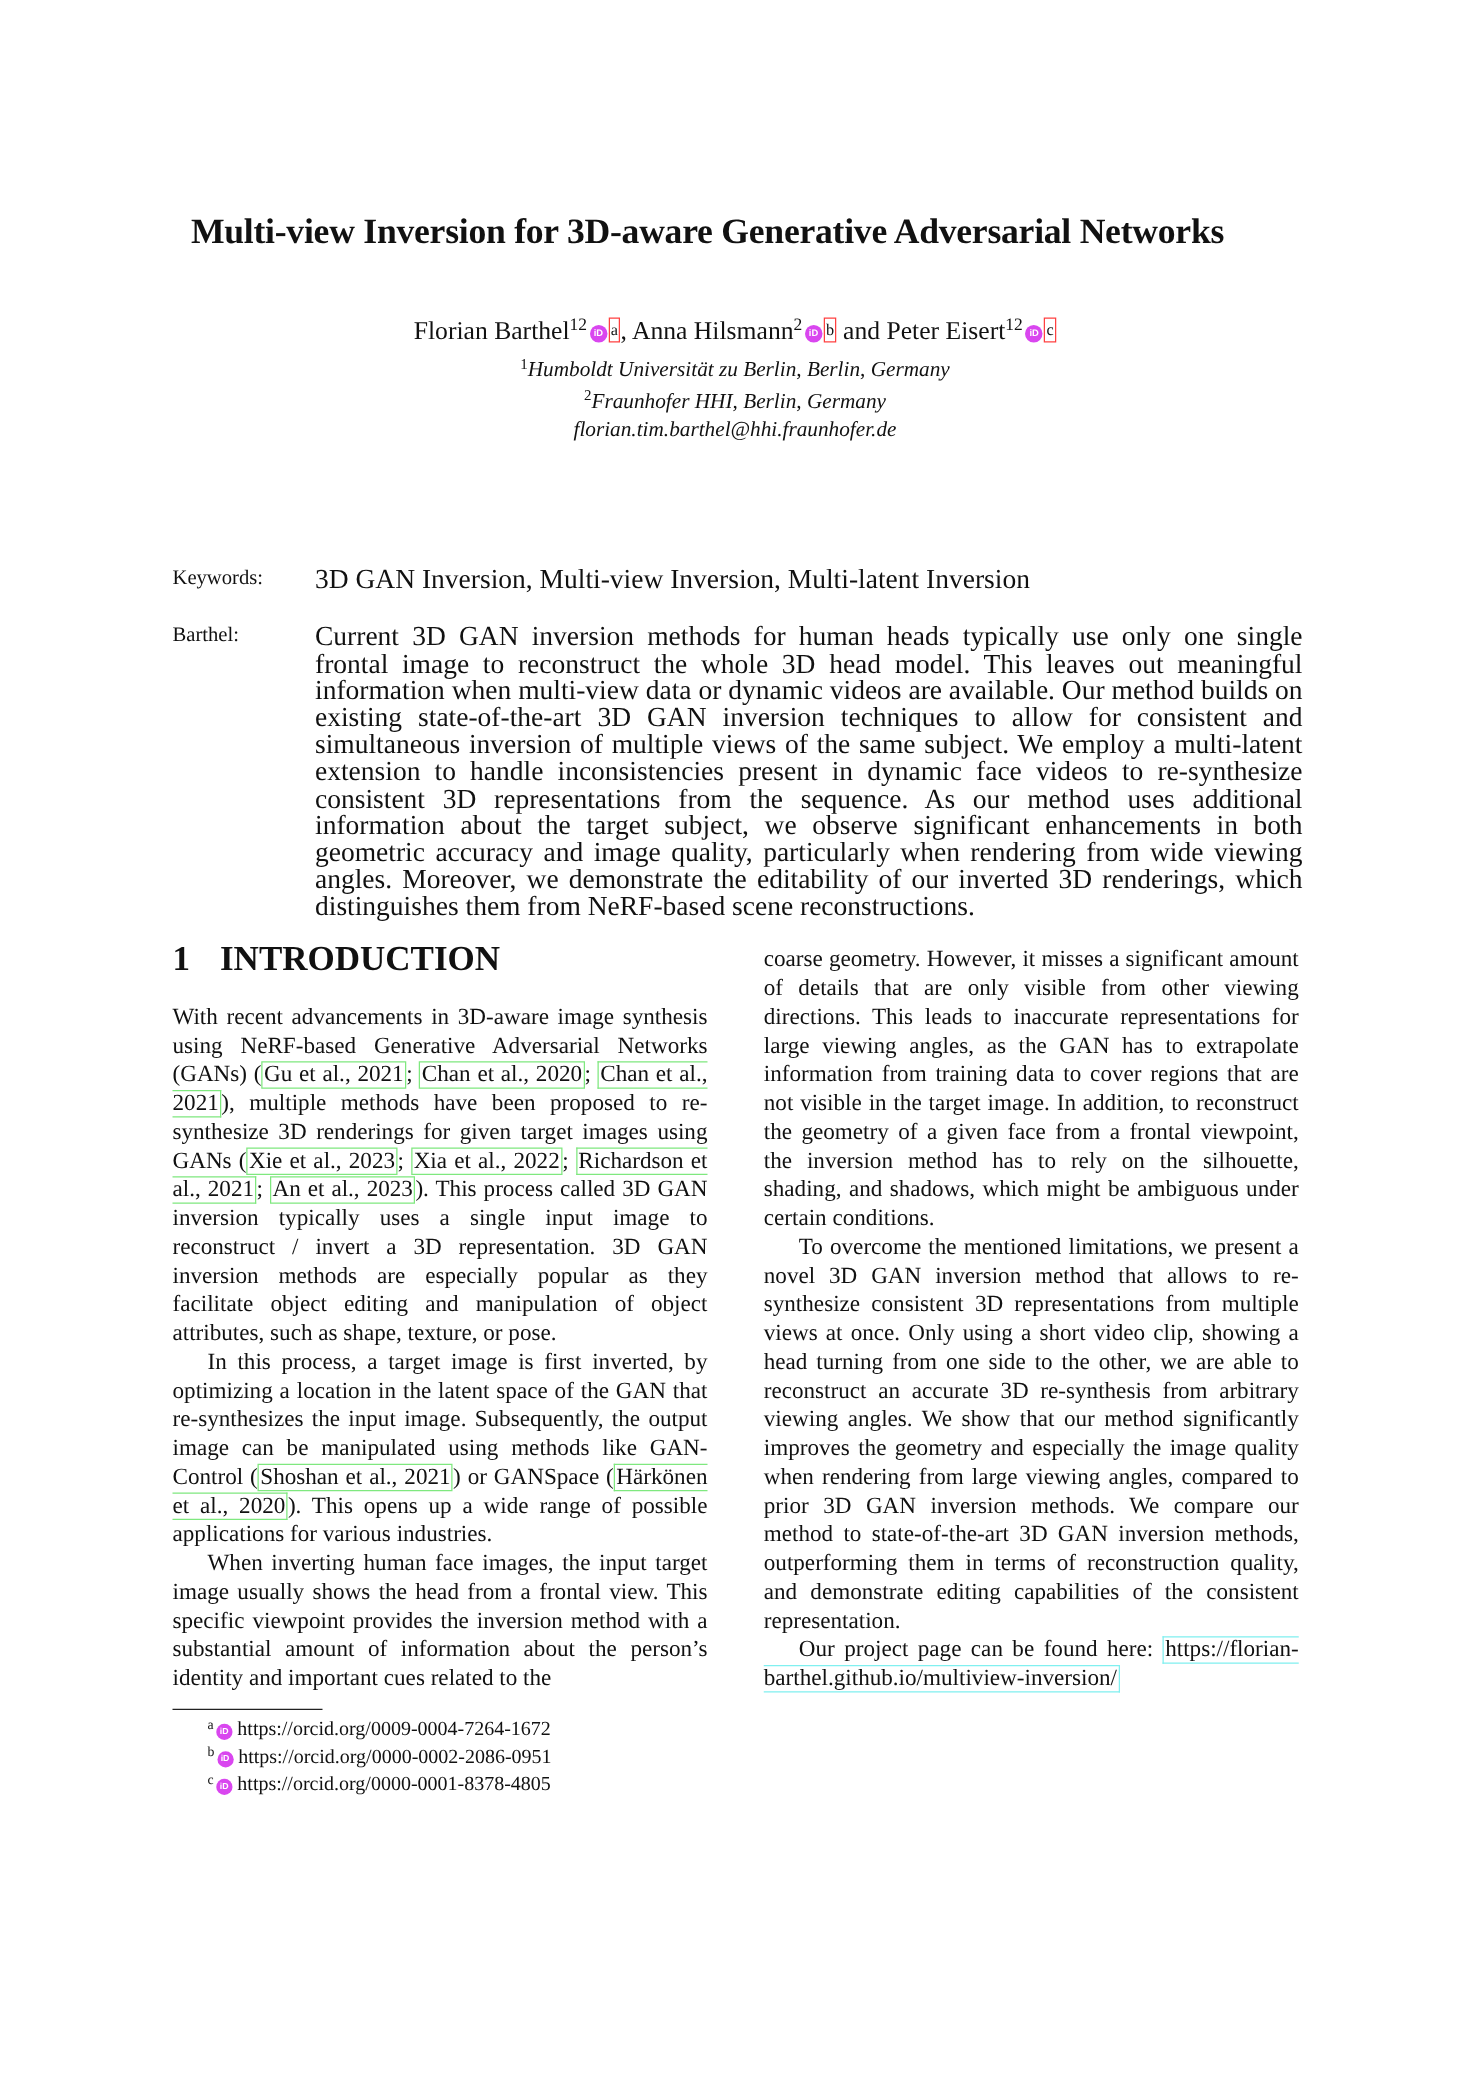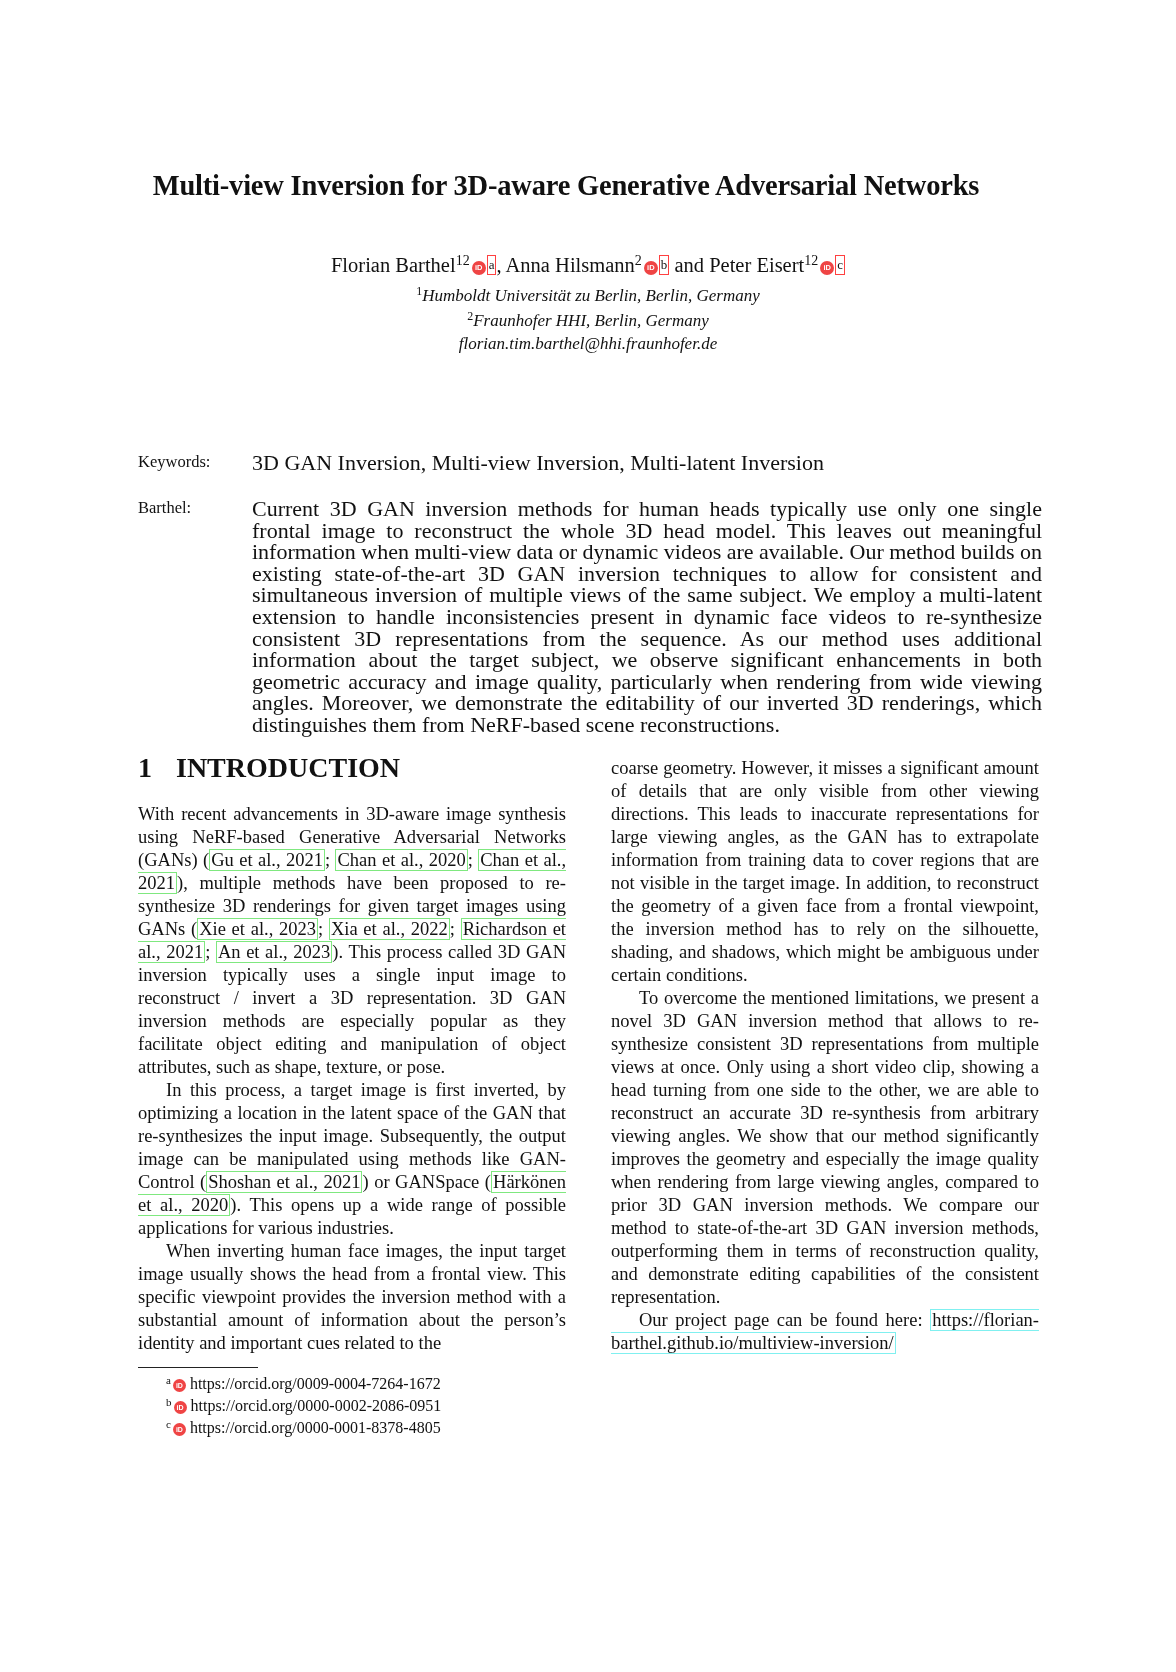--- a/index.html
+++ b/index.html
@@ -2,21 +2,21 @@
 <html><head>
 <meta charset="utf-8">
 <style>
   html, body { margin: 0; padding: 0; background: #ffffff; }
   body { width: 1176px; height: 1672px; position: relative; overflow: hidden;
          font-family: "Liberation Serif", "DejaVu Serif", serif; color: #111; }
   .title { position: absolute; top: 170px; left: 0; width: 1132px; text-align: center;
            font-weight: bold; font-size: 28.5px; letter-spacing: -0.2px; }
   .authors { position: absolute; top: 254px; left: 0; width: 1176px; text-align: center; font-size: 20.5px; }
   .authors sup { font-size: 14px; vertical-align: 7px; line-height: 0; margin-top: 28px; }
-  .orcid { display: inline-block; width: 14px; height: 14px; border-radius: 50%; background: #ef4444;
+  .orcid { display: inline-block; width: 14px; height: 14px; border-radius: 50%; background: #d946ef;
            color: #fff; font-family: "Liberation Sans", sans-serif; font-size: 7.5px; font-weight: bold;
            text-align: center; line-height: 14px; vertical-align: 2px; margin: 0 1px 0 2px; }
   .fnref { display: inline-block; border: 1px solid #ff4040; padding: 0 1px; font-size: 13px;
            line-height: 18px; vertical-align: 3px; }
   .affil { position: absolute; left: 0; width: 1176px; text-align: center; font-style: italic; font-size: 17px; }
   .affil sup { font-style: normal; font-size: 12px; vertical-align: 6px; line-height: 0; }
   .meta-label { position: absolute; left: 138px; font-size: 16.5px; text-align: right; }
   .meta-text { position: absolute; left: 252px; width: 790px; font-size: 22px; line-height: 21.6px;
                text-align: justify; }
   .section-head { position: absolute; top: 752px; left: 138px; font-weight: bold; font-size: 28px; }

